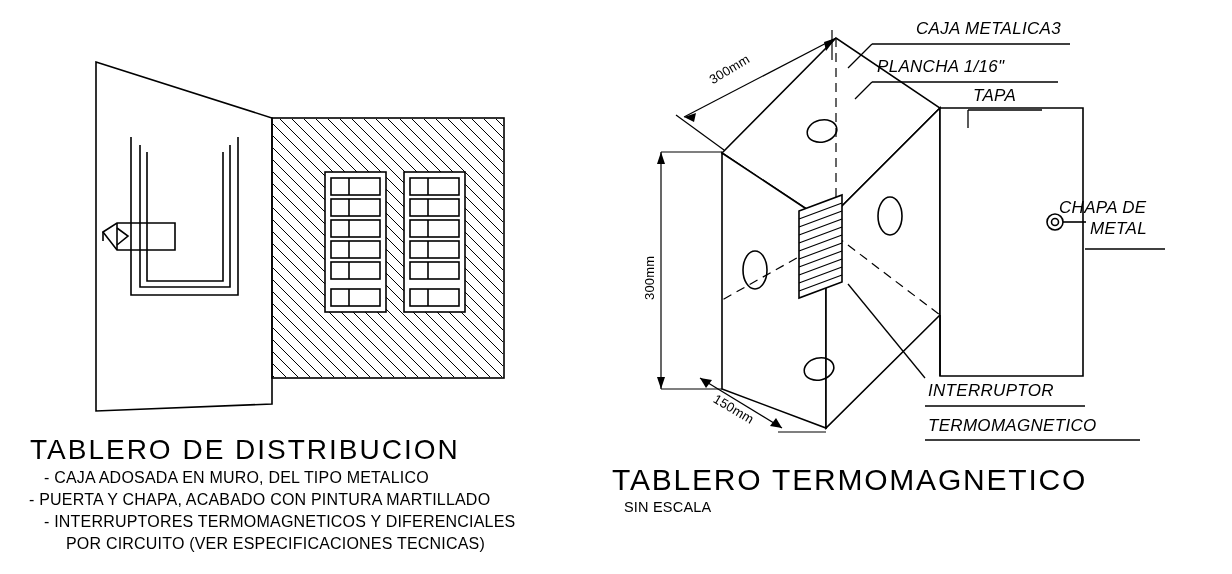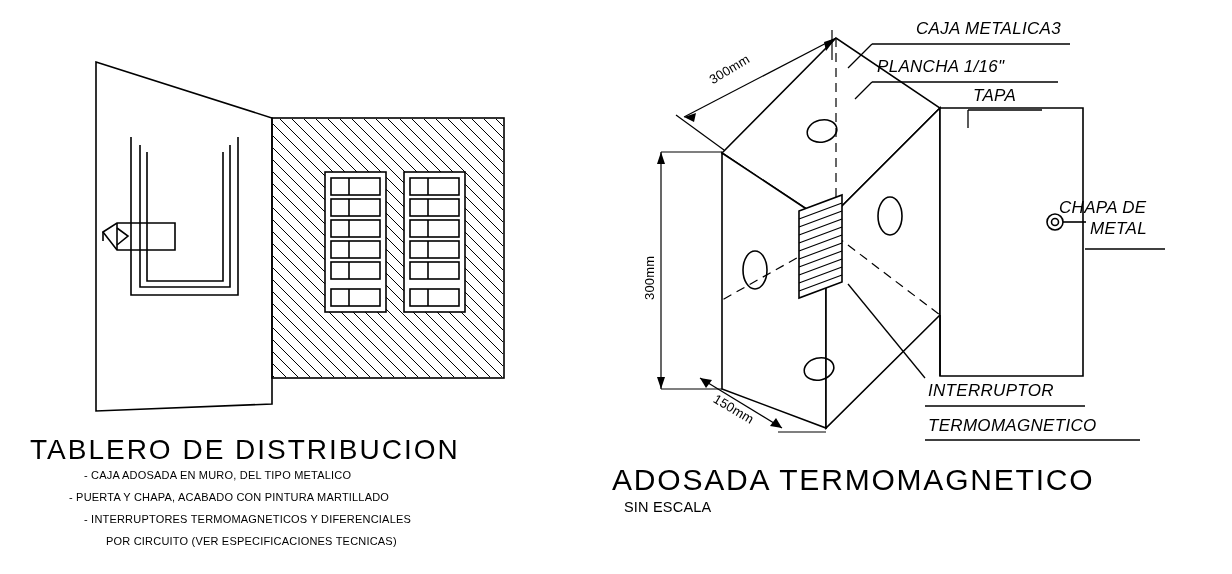--- a/index.html
+++ b/index.html
@@ -30,23 +30,22 @@
   
   .title-left {
     left: 30px;
     top: 422px;
     font-size: 28px;
     letter-spacing: 2.0px;
     font-weight: 400;
     margin-top: 14px;
   }
   .note {
-    font-size: 11px;
+    font-size: 16px;
     letter-spacing: 0.2px;
-    margin-left: 40px;
   }
   .note1 { left: 44px; top: 470px; }
   .note2 { left: 29px; top: 492px; }
   .note3 { left: 44px; top: 514px; text-align: center; }
   .note4 { left: 66px; top: 536px; }
 
   
   .title-right {
     left: 612px;
     top: 465px;
@@ -307,21 +306,21 @@
 
   </g>
 </svg>
 
 <div class="txt title-left">TABLERO DE DISTRIBUCION</div>
 <div class="txt note note1">- CAJA ADOSADA EN MURO, DEL TIPO METALICO</div>
 <div class="txt note note2">- PUERTA Y CHAPA, ACABADO CON PINTURA MARTILLADO</div>
 <div class="txt note note3">- INTERRUPTORES TERMOMAGNETICOS Y DIFERENCIALES</div>
 <div class="txt note note4">POR CIRCUITO (VER ESPECIFICACIONES TECNICAS)</div>
 
-<div class="txt title-right">ADOSADA TERMOMAGNETICO</div>
+<div class="txt title-right">TABLERO TERMOMAGNETICO</div>
 <div class="txt subtitle-right">SIN ESCALA</div>
 
 <div class="txt callout c-caja">CAJA METALICA3</div>
 <div class="txt callout c-plancha">PLANCHA 1/16"</div>
 <div class="txt callout c-tapa">TAPA</div>
 <div class="txt callout c-chapa1">CHAPA DE</div>
 <div class="txt callout c-chapa2">METAL</div>
 <div class="txt callout c-inter1">INTERRUPTOR</div>
 <div class="txt callout c-inter2">TERMOMAGNETICO</div>
 

